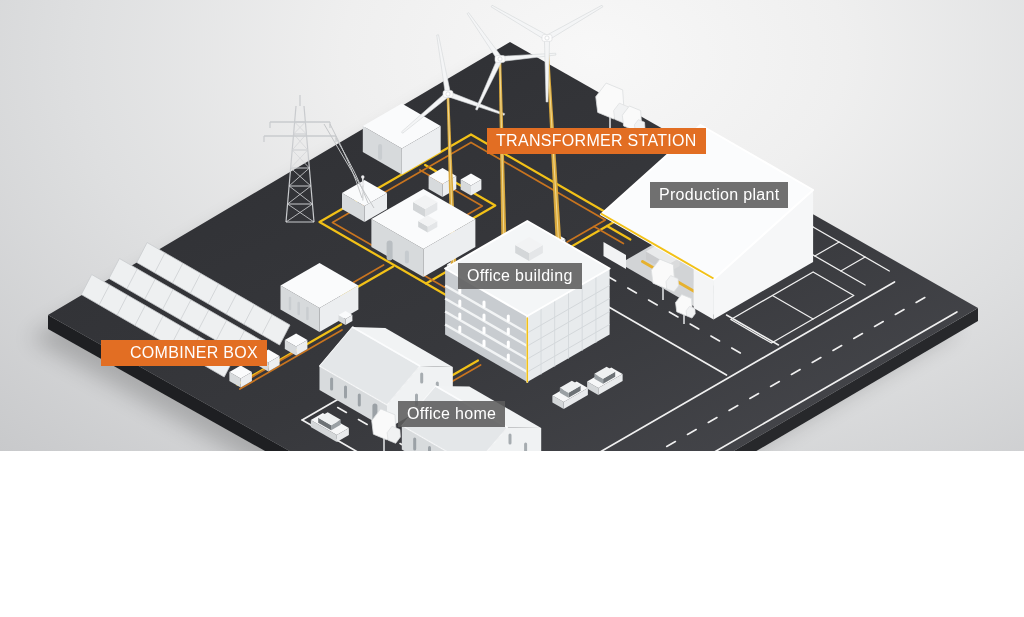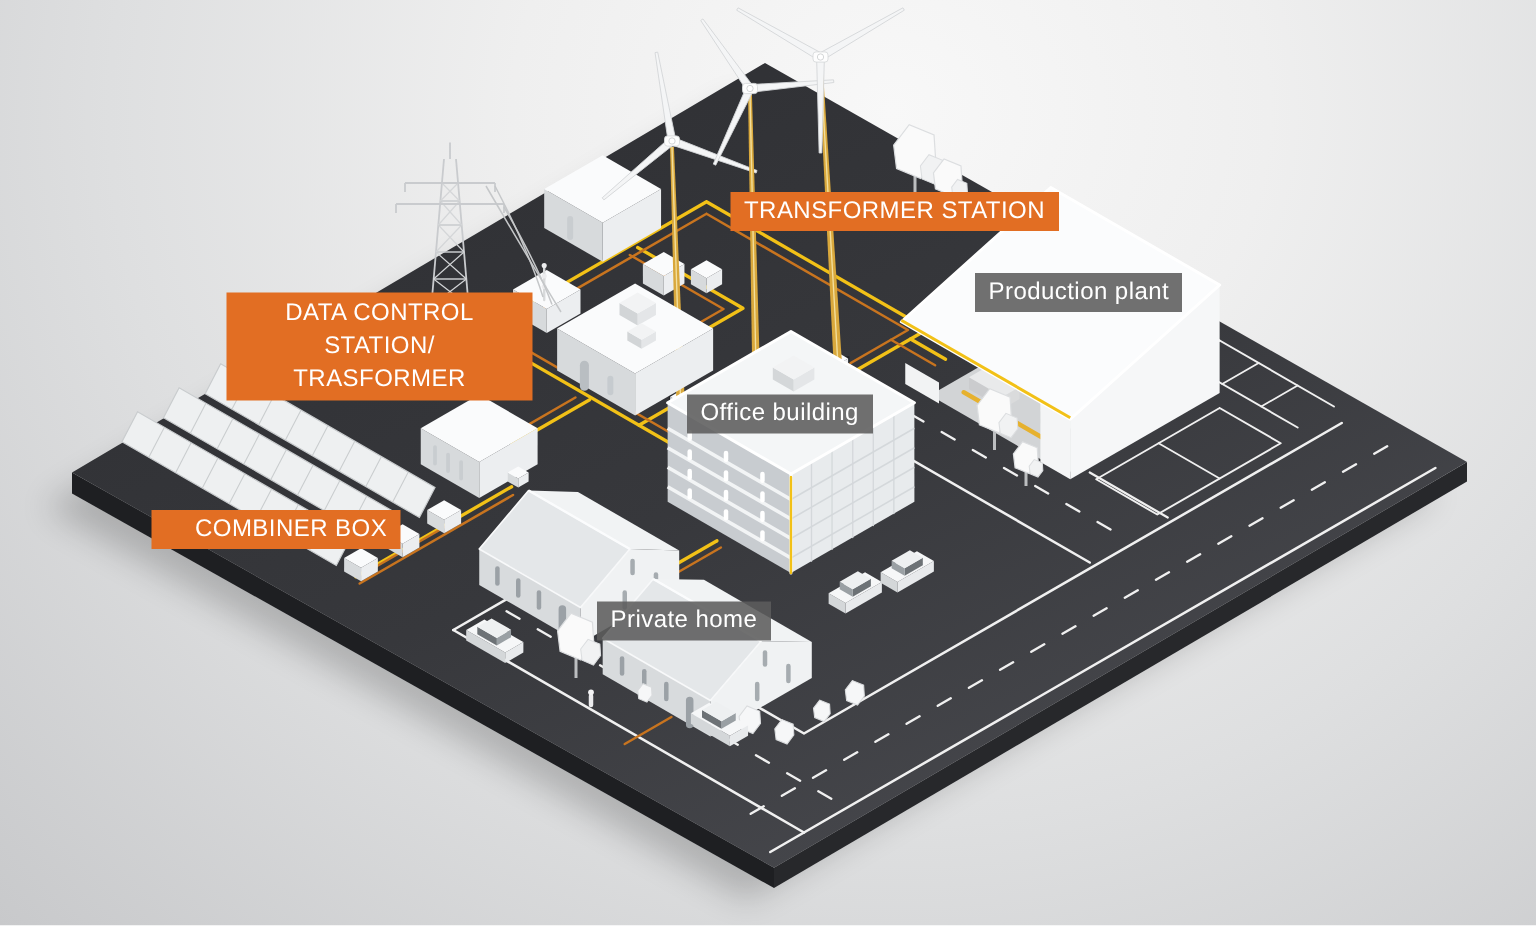--- a/index.html
+++ b/index.html
@@ -1,17 +1,17 @@
 <!DOCTYPE html>
 <html><head>
 <meta charset="utf-8">
 <style>
   html,body{margin:0;padding:0;}
   .stage{
-    position:relative;width:1024px;height:617px;overflow:hidden;
+    position:relative;width:1024px;height:451px;overflow:hidden;
     background:radial-gradient(ellipse at 58% 12%, #f8f8f8 0%, #efefef 30%, #dedfe0 62%, #c8c9cb 100%);
     font-family:"Liberation Sans",sans-serif;
   }
   svg{position:absolute;left:0;top:0;}
   .lab{
     position:absolute;color:#fff;font-size:16px;line-height:20px;
     padding:3px 9px;white-space:nowrap;letter-spacing:.3px;
   }
   .lab-orange{background:#E26E23;}
   .lab-gray{background:rgba(92,92,92,.88);}
@@ -377,26 +377,22 @@
         <polygon points="460.6,475.5 486.6,490.5 486.6,497.5 460.6,482.5" fill="#d4d7d9"></polygon>
         <polygon points="472.8,468.5 498.7,483.5 486.6,490.5 460.6,475.5" fill="#f6f7f8"></polygon>
         <polygon points="490.5,475.3 481,480.8 481,485.8 490.5,480.3" fill="#9aa0a4"></polygon>
         <polygon points="468,473.3 481,480.8 481,485.8 468,478.3" fill="#6d7276"></polygon>
         <polygon points="477.5,467.8 490.5,475.3 481,480.8 468,473.3" fill="#eef0f1"></polygon>
       </g>
     </svg>
 
   <div class="lab lab-orange" id="lab-xfmr" style="background: rgb(226, 110, 35);">TRANSFORMER STATION</div>
 
-  <div class="lab lab-orange" id="lab-dcs" style="background: rgb(226, 110, 35);">
-    <div>DATA CONTROL STATION/</div>
-    <div>TRASFORMER</div>
-  </div>
 
 
   <div class="lab lab-orange" id="lab-cmb" style="background: rgb(226, 110, 35); padding-left: 29px;">COMBINER BOX</div>
 
   <div class="lab lab-gray" id="lab-plant" style="background: rgba(92, 92, 92, 0.88);">Production plant</div>
 
   <div class="lab lab-gray" id="lab-office" style="background: rgba(92, 92, 92, 0.88);">Office building</div>
 
-  <div class="lab lab-gray" id="lab-home" style="background: rgba(92, 92, 92, 0.88);">Private home</div>
+  <div class="lab lab-gray" id="lab-home" style="background: rgba(92, 92, 92, 0.88);">Office home</div>
 </div>
 
 </body></html>

